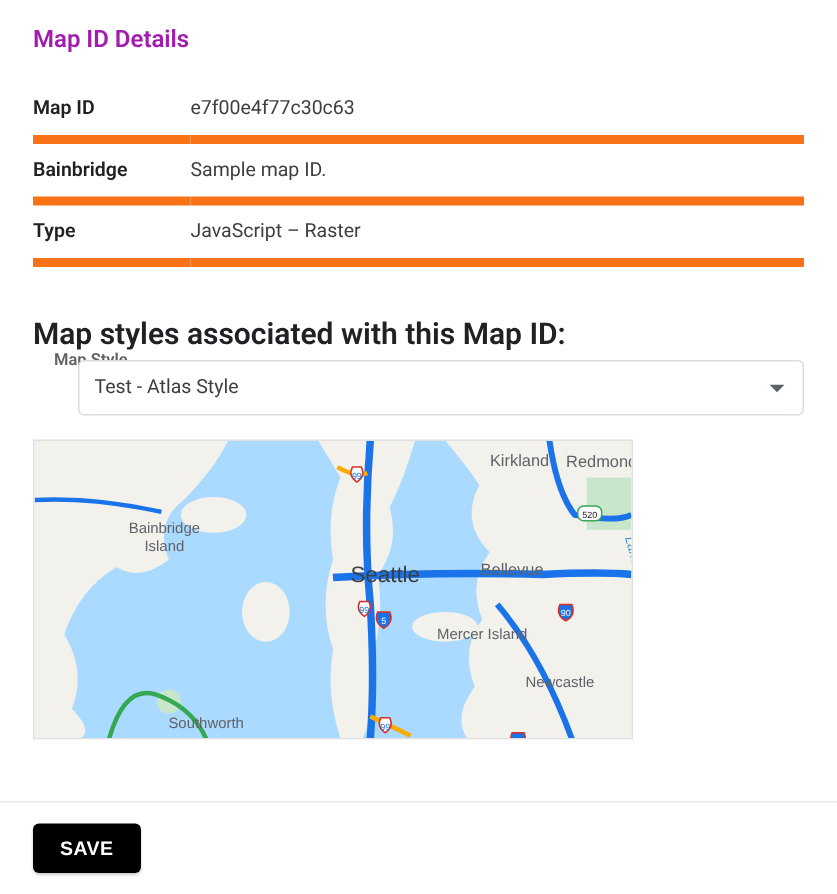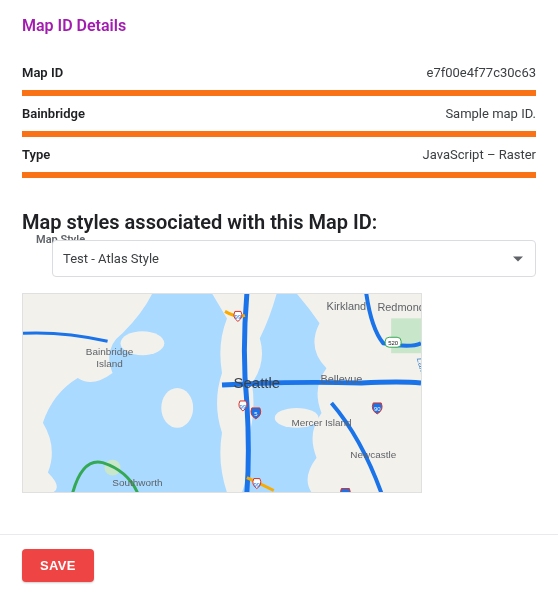--- a/index.html
+++ b/index.html
@@ -38,21 +38,20 @@
       vertical-align: top;
     }
     .details-table td.label {
       width: 105px;
       font-weight: 600;
       font-size: 13px;
     }
     .details-table td.value {
       font-size: 13px;
       color: #3c4043;
-      text-align: right;
     }
     h2 {
       font-size: 20px;
       font-weight: 600;
       margin-bottom: 6px;
     }
     .select-wrap {
       position: relative;
       margin-bottom: 16px;
       padding-left: 30px;
@@ -104,21 +103,21 @@
     .footer {
       position: absolute;
       left: 0;
       right: 0;
       bottom: 0;
       border-top: 1px solid #e8eaed;
       padding: 14px 22px;
       background: #fff;
     }
     .save-btn {
-      background: #ef4444;
+      background: #000000;
       color: #fff;
       border: none;
       border-radius: 4px;
       padding: 9px 18px;
       font-size: 13px;
       font-weight: 600;
       letter-spacing: 0.3px;
       cursor: pointer;
       box-shadow: 0 1px 2px rgba(0,0,0,0.2);
     }

